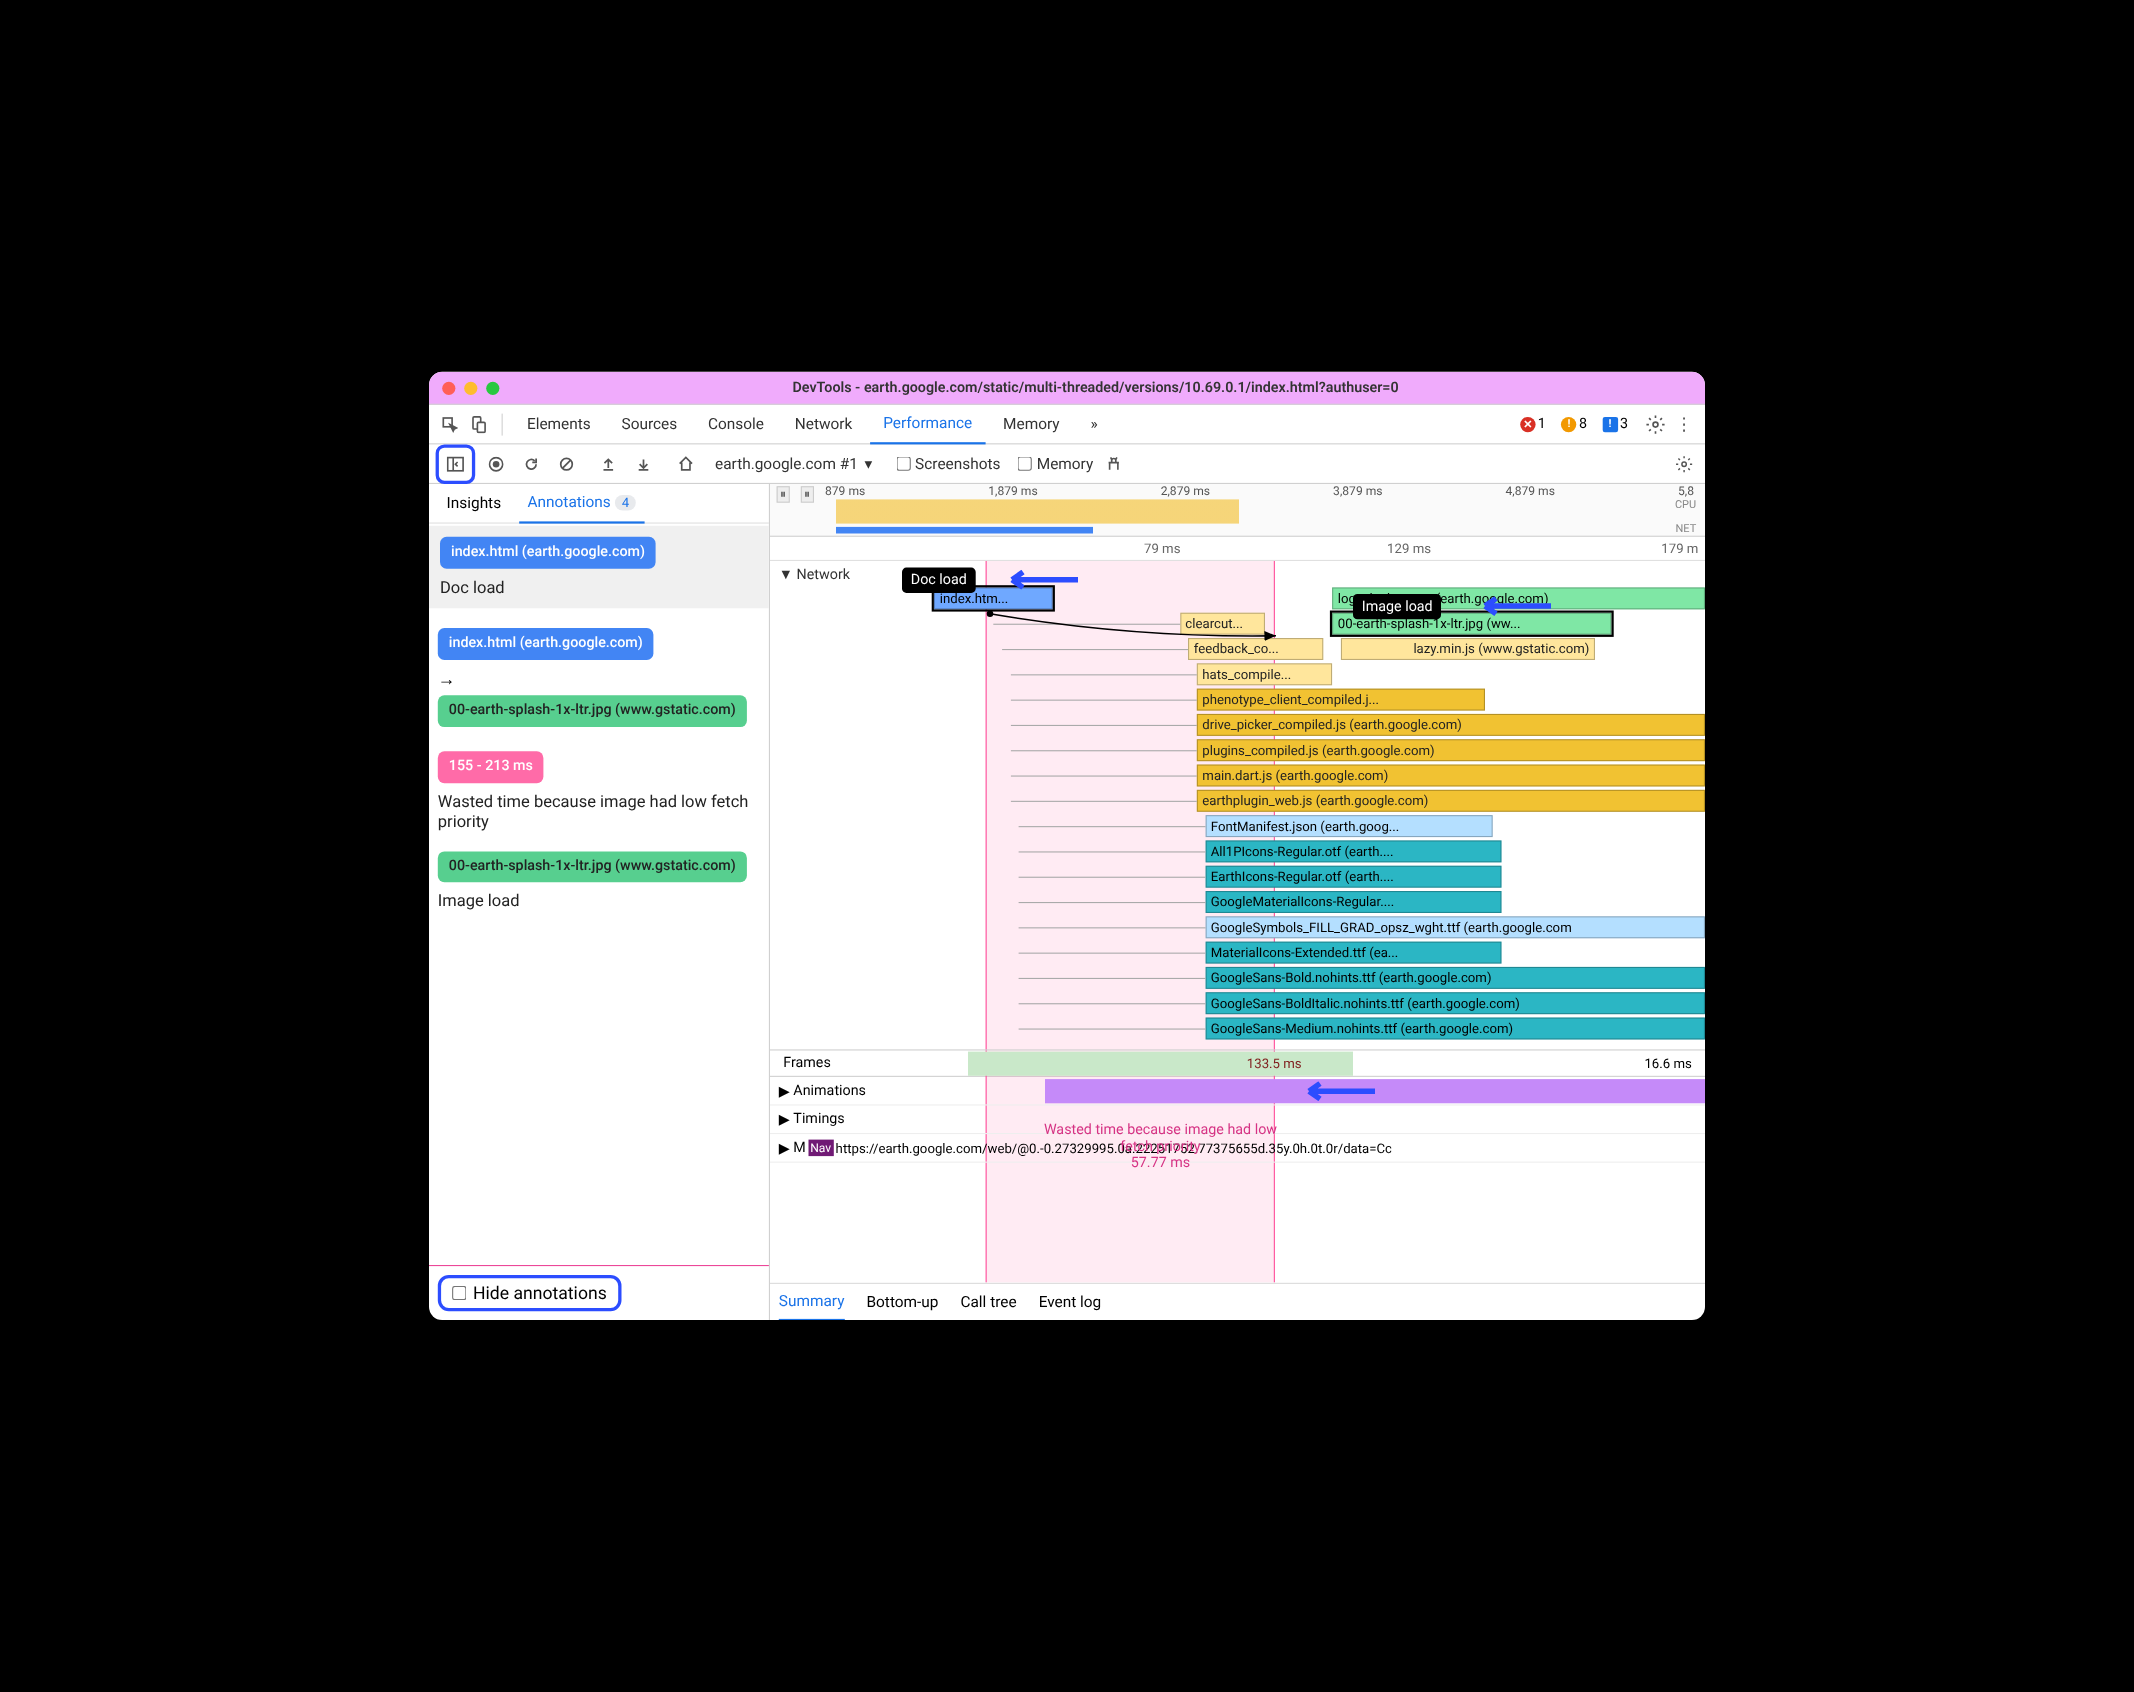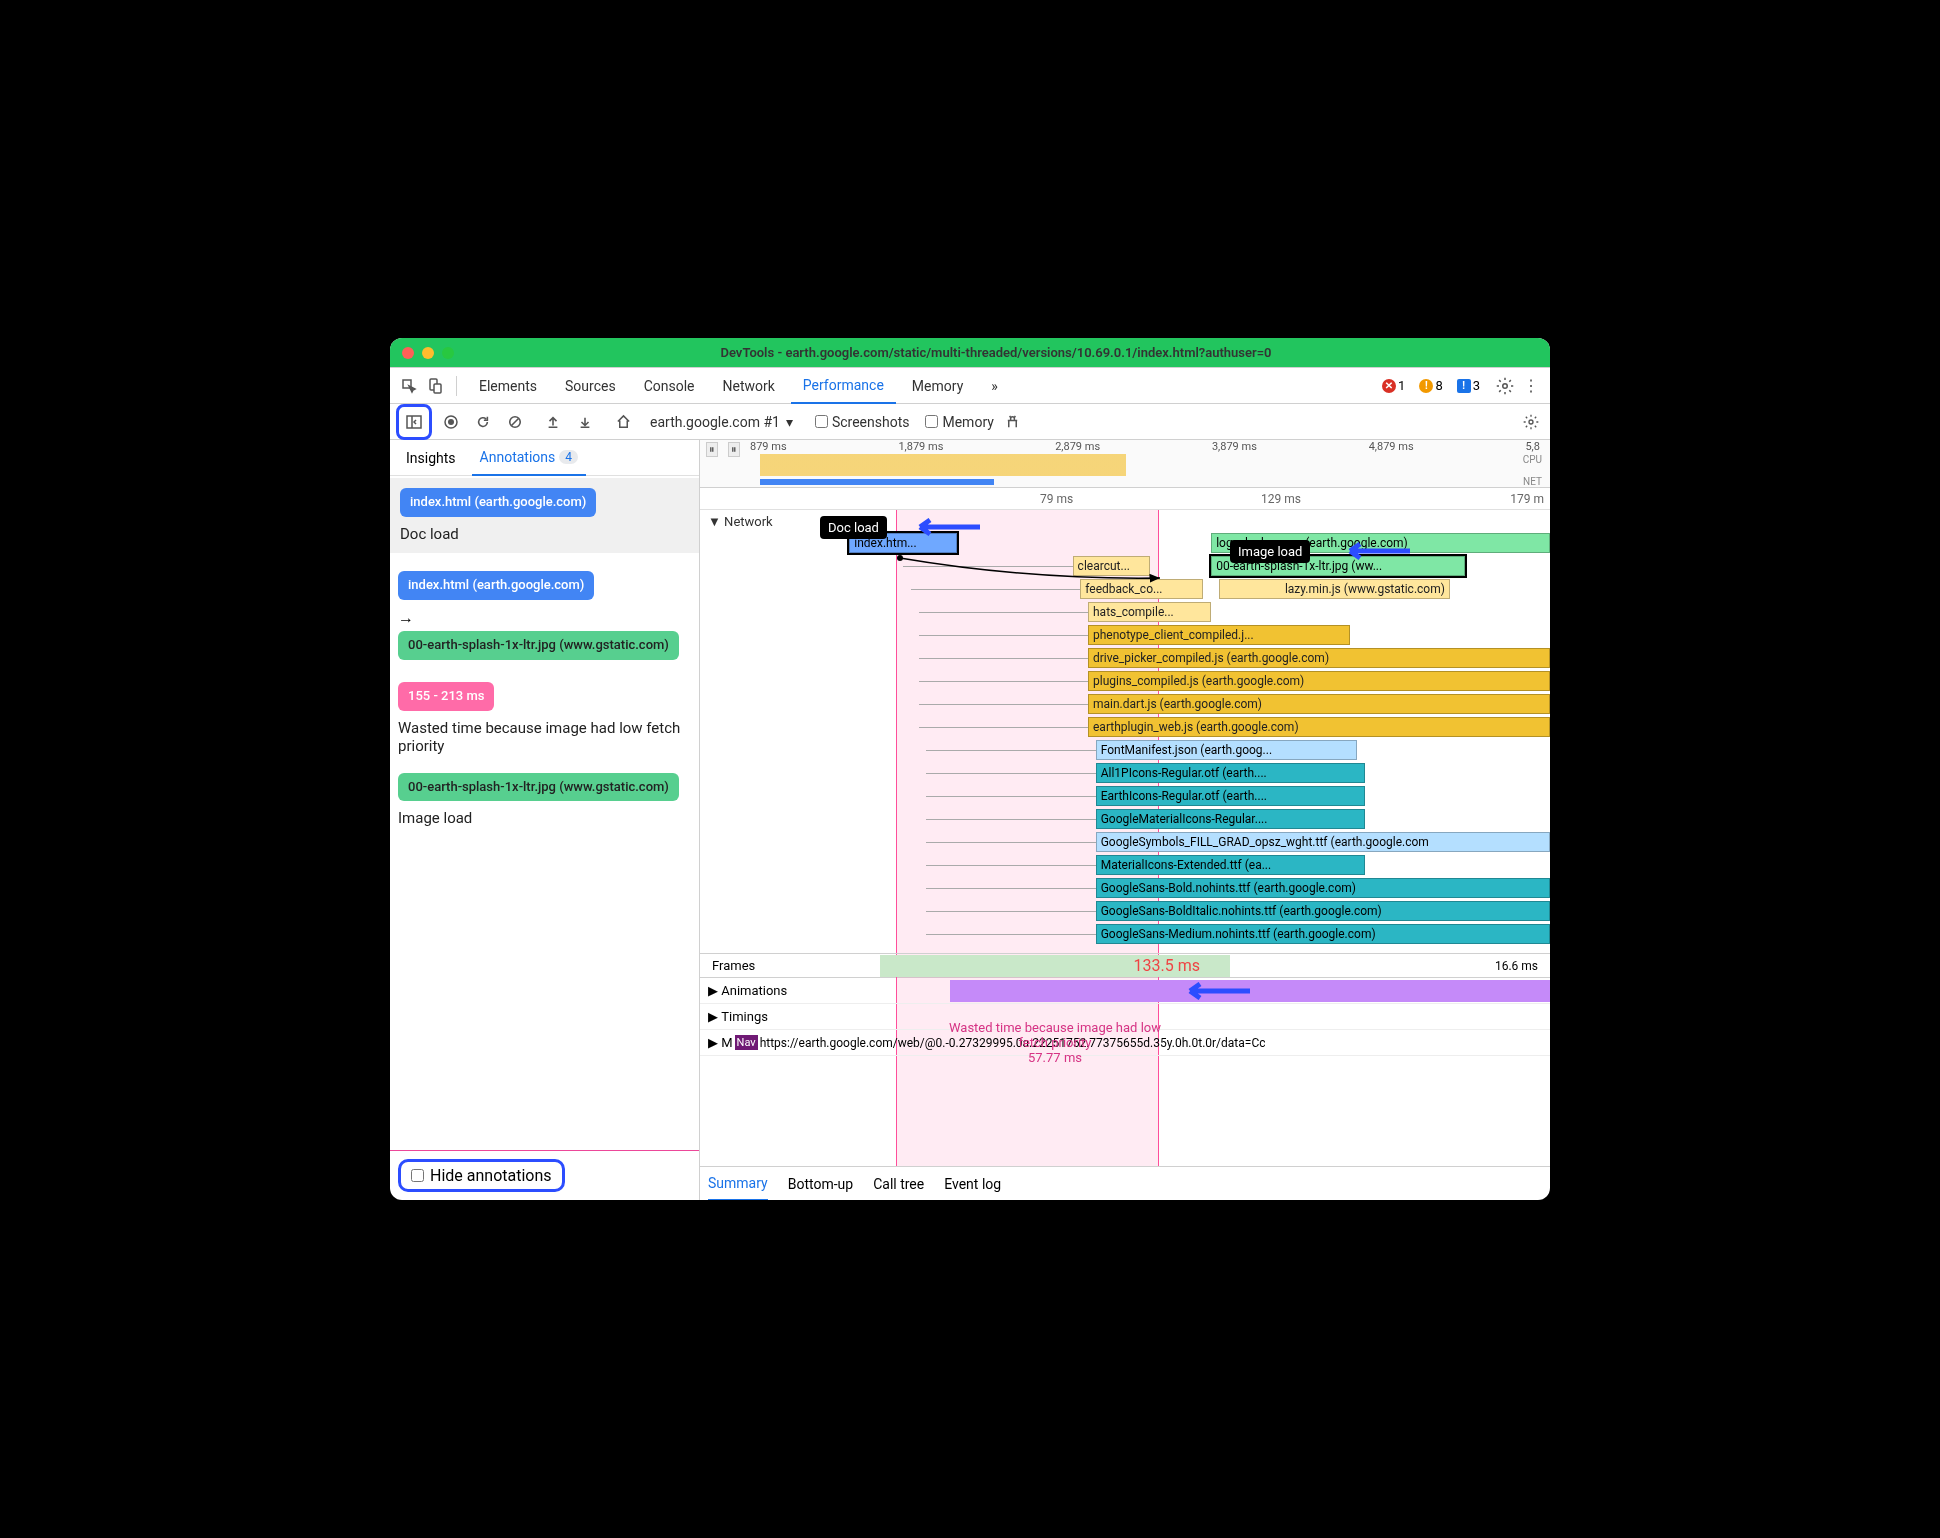--- a/index.html
+++ b/index.html
@@ -1,20 +1,20 @@
 <!DOCTYPE html>
 <html><head>
 <meta charset="utf-8">
 <style>
 * { margin: 0; padding: 0; box-sizing: border-box; font-family: -apple-system, BlinkMacSystemFont, "Segoe UI", Roboto, sans-serif; }
 body { background: #000; display: flex; justify-content: center; align-items: center; min-height: 100vh; padding: 40px; }
 .window { width: 1160px; background: #fff; border-radius: 12px; overflow: hidden; box-shadow: 0 10px 40px rgba(0,0,0,.5); }
 
 
-.titlebar { height: 30px; background: #22c55e; display: flex; align-items: center; padding: 0 12px; border-bottom: 1px solid #d0d0d0; }
+.titlebar { height: 30px; background: #f0abfc; display: flex; align-items: center; padding: 0 12px; border-bottom: 1px solid #d0d0d0; }
 .traffic { display: flex; gap: 8px; }
 .traffic span { width: 12px; height: 12px; border-radius: 50%; display: inline-block; }
 .tl-red { background: #ff5f57; } .tl-yellow { background: #febc2e; } .tl-green { background: #28c840; }
 .title { flex: 1; text-align: center; font-size: 13px; font-weight: 600; color: #333; }
 
 
 .dt-tabs { height: 36px; display: flex; align-items: center; padding: 0 8px; border-bottom: 1px solid #d0d0d0; gap: 4px; }
 .dt-tabs .ico { width: 22px; height: 22px; display: inline-flex; align-items: center; justify-content: center; color: #555; cursor: pointer; }
 .dt-tabs .sep { width: 1px; height: 20px; background: #d0d0d0; margin: 0 6px; }
 .dt-tab { padding: 0 12px; height: 36px; display: flex; align-items: center; font-size: 14px; color: #333; cursor: pointer; }
@@ -402,21 +402,21 @@
               <div class="net-bar c-teal" style="left: 41%; width: 59%;">GoogleSans-Medium.nohints.ttf (earth.google.com)</div>
               <div class="wait-line" style="left: 19%; width: 22%;"></div>
             </div>
           </div>
 
         <div style="height:6px"></div>
 
         <div class="frames-row">
           <span style="padding-left:12px">Frames</span>
           <div class="green-bar" style="left:180px;width:350px"></div>
-          <span style="position:absolute;left:51%;font-size:16px;color:#ef4444;z-index:2">133.5 ms</span>
+          <span style="position:absolute;left:51%;font-size:12px;color:#7f1d1d;z-index:2">133.5 ms</span>
           <span style="position:absolute;right:12px;font-size:12px">16.6 ms</span>
         </div>
 
         <div class="bottom-tracks">
           <div class="btrack">
             <span>▶</span>&nbsp;
             <span>Animations</span>
             <div class="purple-bar" style="left:250px;right:0"></div>
             <div class="blue-arrow" style="left:480px;top:4px">
                 <svg width="70" height="18">

